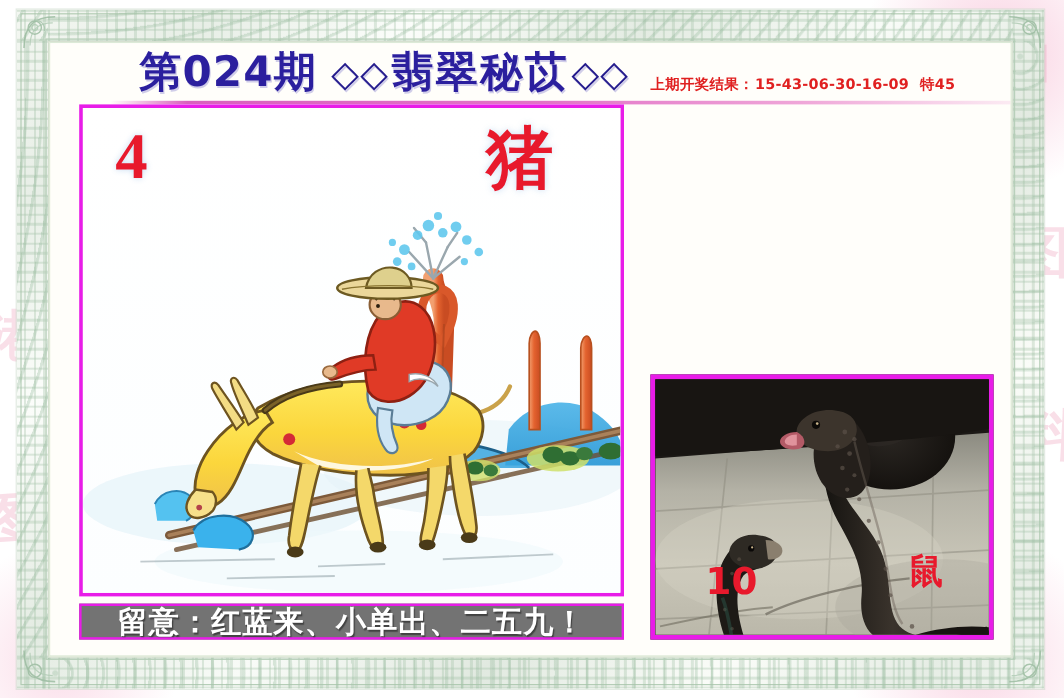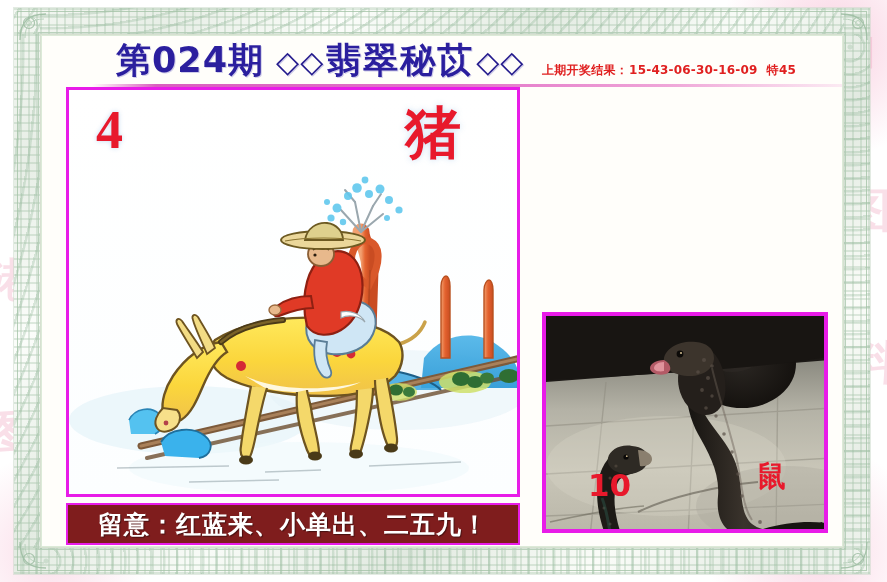--- a/index.html
+++ b/index.html
@@ -246,22 +246,22 @@
     color: #e8192c;
     line-height: 1;
     z-index: 9;
     text-shadow: 0 0 6px rgba(190,215,240,0.85);
   }
 
   
   #caption-bar {
     position: absolute;
     left: 24px; top: 467px;
-    width: 454px; height: 42px;
-    background: #7f1d1d;
+    width: 454px; height: 30px;
+    background: #737373;
     border: 2px solid #e81ce8;
     display: flex;
     align-items: center;
     justify-content: center;
     overflow: hidden;
   }
   #caption-text {
     font-family: "DejaVu Sans", sans-serif;
     font-size: 25px;
     font-weight: bold;

